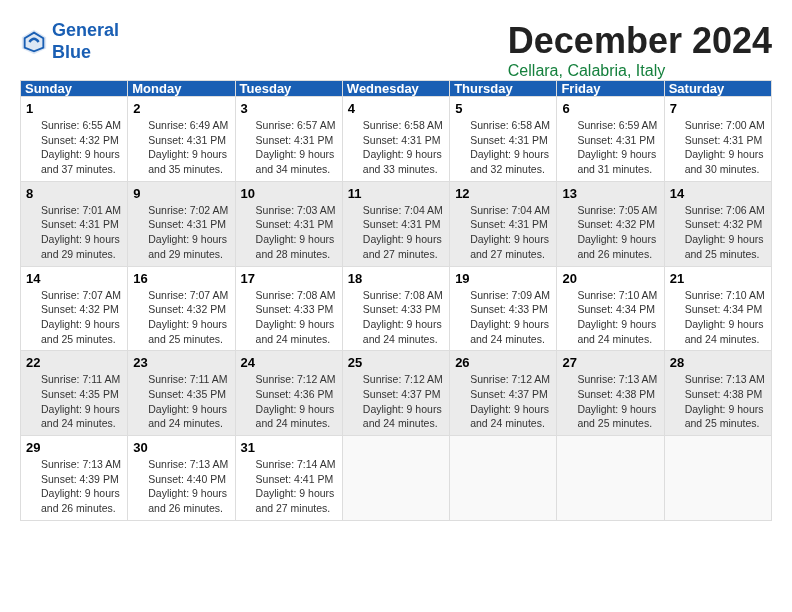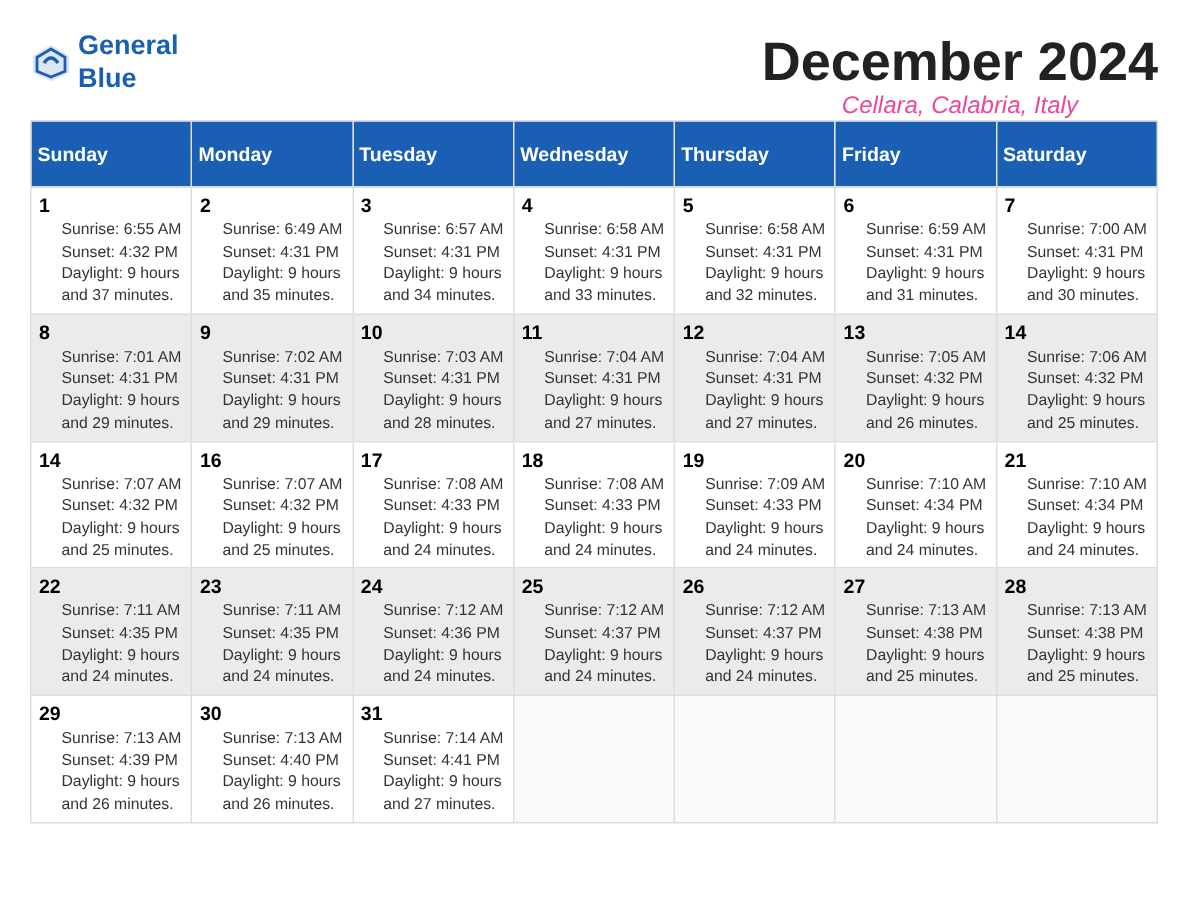--- a/index.html
+++ b/index.html
@@ -26,41 +26,40 @@
     }
     .logo-text span {
       color: #1a5fb4;
     }
     .logo-icon {
       width: 28px;
       height: 28px;
       margin-right: 4px;
     }
     .title-area {
-      text-align: center;
+      text-align: left;
     }
     .month-title {
       font-size: 36px;
       font-weight: bold;
       color: #222;
     }
     .location {
       font-size: 16px;
-      color: #ec4899;
-      font-style: italic;
+      color: #15803d;
     }
     .calendar {
       width: 100%;
       border-collapse: collapse;
       font-size: 11px;
     }
     .calendar th {
       background-color: #1a5fb4;
       color: white;
-      padding: 14px 4px;
+      padding: 0 4px;
       text-align: left;
       font-size: 13px;
       font-weight: bold;
       border: 1px solid #ddd;
     }
     .calendar td {
       border: 1px solid #ddd;
       padding: 4px 5px;
       vertical-align: top;
       width: calc(100% / 7);

